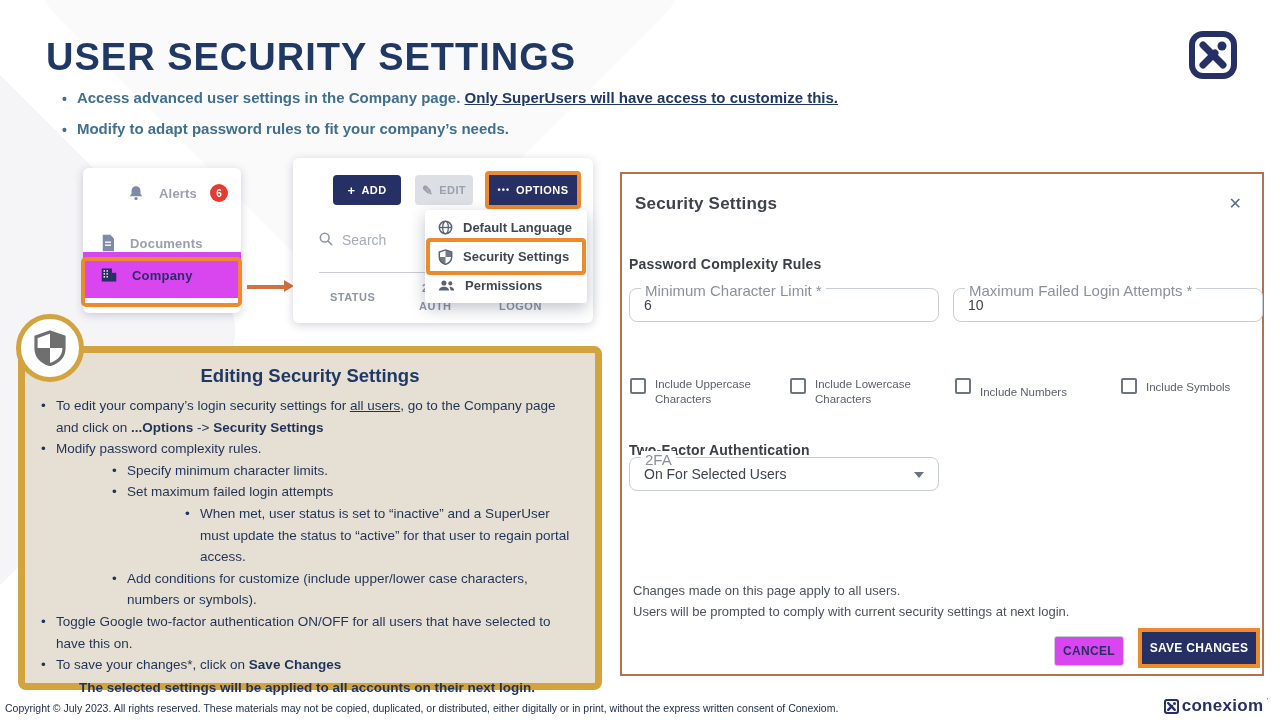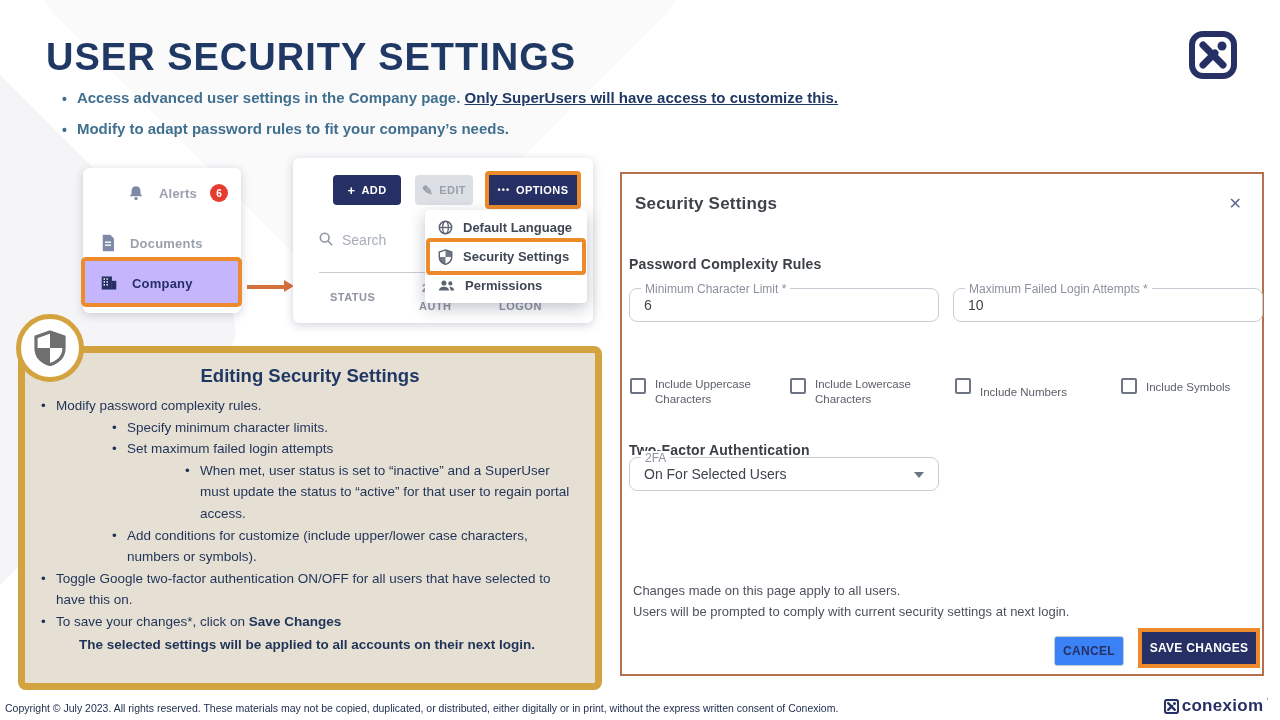--- a/index.html
+++ b/index.html
@@ -23,21 +23,21 @@
 
   
   .logo-big { left:1188px; top:30px; width:50px; height:50px; }
 
   
   .side-card { left:83px; top:168px; width:158px; height:145px; background:#fff;
     border-radius:6px; box-shadow:0 2px 10px rgba(40,50,80,.22); }
   .side-row { position:absolute; left:0; width:100%; height:40px; display:flex; align-items:center; gap:14px; padding-left:17px; }
   .side-row .lbl { font-size:13px; color:#9aa0ad; font-weight:600; letter-spacing:.2px; }
   .row-alerts { top:5px;padding-left:44px; } .row-docs { top:55px; }
-  .row-company { top:92px; height:46px; background:#c4b5fd; }
+  .row-company { top:84px; height:46px; background:#d946ef; }
   .row-company .lbl { color:#263064; font-weight:700; }
   .badge { position:absolute; right:13px; top:11px; width:18px; height:18px; border-radius:50%;
     background:#e63b30; color:#fff; font-size:10px; font-weight:700; display:flex; align-items:center; justify-content:center; }
   .hl-company { left:81px; top:257px; width:161px; height:50px; border:4px solid #ED8A2C; border-radius:5px; z-index:3; }
   .arrow { left:247px; top:285px; width:38px; height:3.5px; background:#D4703B; }
   .arrow::after { content:""; position:absolute; right:-9px; top:-5px; border-left:10px solid #D4703B;
     border-top:6px solid transparent; border-bottom:6px solid transparent; }
 
   
   .tool-card { left:293px; top:158px; width:300px; height:165px; background:#fff;
@@ -63,36 +63,36 @@
   .mi-1 { top:3px; } .mi-2 { top:32px; } .mi-3 { top:61px; }
   .hl-security { position:absolute; left:1px; top:28px; width:160px; height:37px; border:4px solid #ED8A2C; border-radius:4px; z-index:4; }
 
   
   .dialog { left:620px; top:172px; width:644px; height:504px; background:#fff; border:2px solid #b5714d; }
   .dlg-title { position:absolute; left:13px; top:20px; font-size:17px; font-weight:700; color:#3f434b; letter-spacing:.2px; }
   .dlg-close { position:absolute; right:20px; top:20px; font-size:16px; color:#5b6a8c; cursor:pointer; }
   .sec-head { position:absolute; left:7px; font-size:14px; font-weight:800; color:#3b4046; letter-spacing:.2px; }
   .sh1 { top:82px; } .sh2 { top:268px; }
   .field { position:absolute; width:310px; height:34px; border:1px solid #c9ced6; border-radius:8px; background:#fff; }
-  .field .flabel { position:absolute; left:11px; top:-7px; background:#fff; padding:0 4px; font-size:12px; color:#8b919c; }
+  .field .flabel { position:absolute; left:11px; top:-7px; background:#fff; padding:0 4px; font-size:15px; color:#8b919c; }
   .field .fval { position:absolute; left:14px; top:0; line-height:32px; font-size:14px; color:#3f434b; }
   .f1 { left:7px; top:114px; } .f2 { left:331px; top:114px; }
   .cbgroup { position:absolute; top:203px; display:flex; gap:9px; align-items:flex-start; }
   .cb { width:16px; height:16px; border:2px solid #6d7482; border-radius:2px; background:#fff; flex:none; margin-top:1px; }
   .cblabel { font-size:11.5px; color:#5a5f68; line-height:15px; }
   .g1 { left:8px; } .g1 .cblabel { width:104px; }
   .g2 { left:168px; } .g2 .cblabel { width:104px; }
   .g3 { left:333px; } .g3 .cblabel { margin-top:8px; }
   .g4 { left:499px; } .g4 .cblabel { margin-top:3px; }
   .tfa { left:7px; top:283px; }
   .caret { position:absolute; right:14px; top:14px; width:0; height:0; border-left:5px solid transparent;
     border-right:5px solid transparent; border-top:6px solid #6b7280; }
   .note { position:absolute; left:11px; font-size:13px; color:#4d525b; }
   .n1 { top:409px; } .n2 { top:430px; }
-  .btn-cancel { position:absolute; left:432px; top:462px; width:70px; height:30px; background:#3b82f6;
+  .btn-cancel { position:absolute; left:432px; top:462px; width:70px; height:30px; background:#d946ef;
     border:1px solid #c9ced6; border-radius:3px; color:#263064; font-size:12px; font-weight:800;
     display:flex; align-items:center; justify-content:center; letter-spacing:.3px; }
   .btn-save { position:absolute; left:516px; top:454px; width:122px; height:40px; background:#263064;
     border:4px solid #ED8A2C; color:#fff; font-size:12px; font-weight:800; display:flex; align-items:center;
     justify-content:center; letter-spacing:.3px; }
 
   
   .callout { left:18px; top:346px; width:584px; height:344px; background:#E6DFD3;
     border:7px solid #D2A33F; border-radius:8px; }
   .co-title { text-align:center; margin-top:12px; font-size:18.5px; font-weight:800; color:#203864; }
@@ -291,20 +291,21 @@
   <div class="note n2">Users will be prompted to comply with current security settings at next login.</div>
 
   <div class="btn-cancel">CANCEL</div>
   <div class="btn-save">SAVE CHANGES</div>
 </div>
 
 <div class="layer callout">
   <div class="co-title">Editing Security Settings</div>
   <div class="co-body">
     <ul>
+      <li><span>To edit your company’s login security settings for </span><span class="u">all users</span><span>, go to the Company page and click on </span><span class="b">...Options</span><span> -&gt; </span><span class="b">Security Settings</span></li>
       <li><span>Modify password complexity rules.</span>
         <ul class="lv2">
           <li>Specify minimum character limits.</li>
           <li><span>Set maximum failed login attempts</span>
             <ul class="lv3">
               <li>When met, user status is set to “inactive” and a SuperUser must update the status to “active” for that user to regain portal access.</li>
             </ul>
           </li>
           <li>Add conditions for customize (include upper/lower case characters, numbers or symbols).</li>
         </ul>

